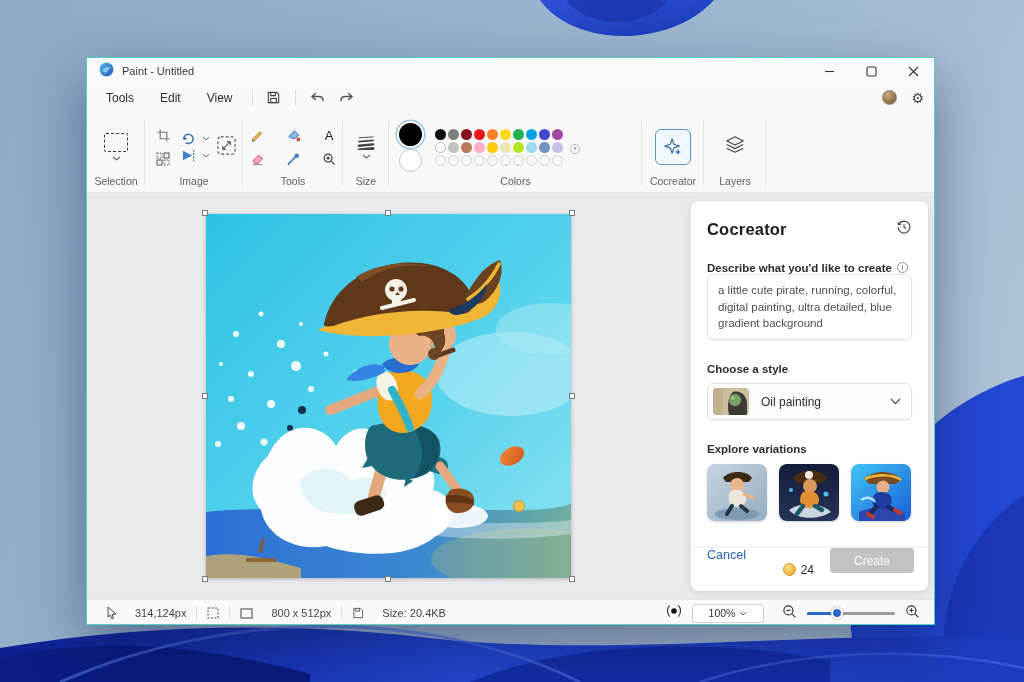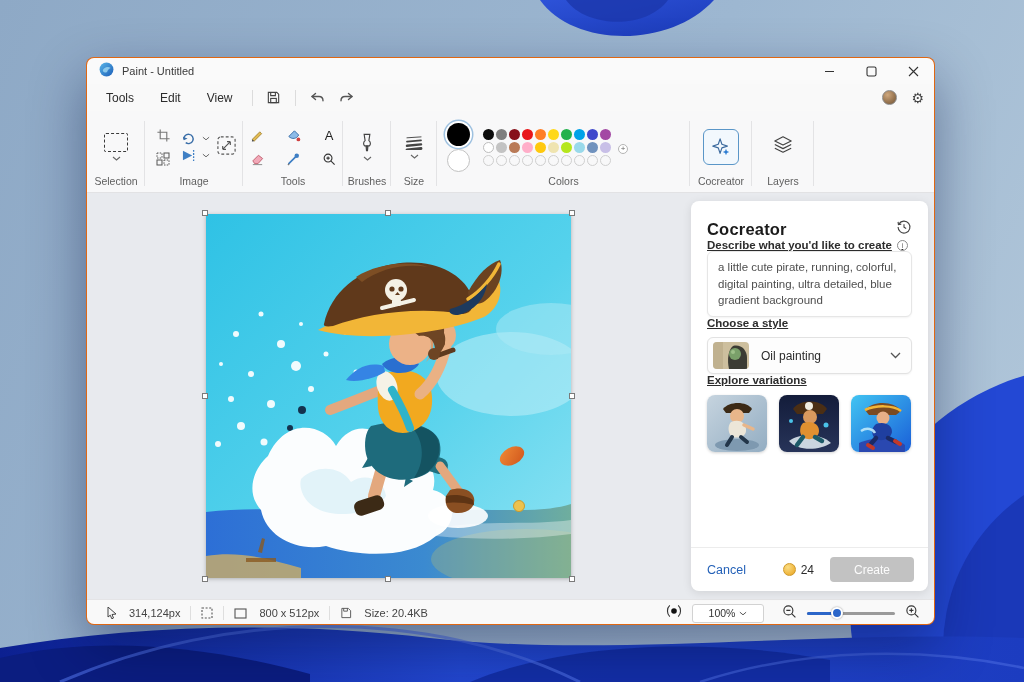--- a/index.html
+++ b/index.html
@@ -4,21 +4,21 @@
 <style>
   * { margin:0; padding:0; box-sizing:border-box; }
   html,body { width:1024px; height:682px; overflow:hidden; font-family:"Liberation Sans", sans-serif; }
 
   
   .desktop { position:absolute; inset:0; background:linear-gradient(115deg,#8ea9c6 0%,#9db7d1 55%,#b3c8da 100%); }
   .desktop svg { position:absolute; inset:0; }
 
   
   .window { position:absolute; left:86px; top:57px; width:849px; height:568px;
-    background:#f97316; border-radius:8px; border:1px solid rgba(0,0,0,.10);
+    background:#5eead4; border-radius:0; border:1px solid rgba(0,0,0,.10);
     box-shadow:0 22px 55px rgba(5,15,60,.42); overflow:hidden; }
 
   .titlebar { height:26px; display:flex; align-items:center; padding-left:12px; background:#fafafa; }
   .titlebar .app-title { font-size:11px; color:#3a3a3a; margin-left:8px; }
   .win-controls { margin-left:auto; display:flex; height:100%; }
   .win-btn { width:42px; height:100%; display:flex; align-items:center; justify-content:center; color:#333; }
   .win-btn svg { display:block; }
 
   .menubar { height:27px; display:flex; align-items:center; padding:0 10px 0 6px; background:#f9f9f9; }
   .menu-item { font-size:12px; color:#2c2c2c; padding:4px 13px; border-radius:4px; }
@@ -61,42 +61,42 @@
   .workspace { position:relative; height:406px; background:#e8eaee; }
   .canvas-wrap { position:absolute; left:119px; top:21px; width:365px; height:364px; background:#fff; box-shadow:0 1px 4px rgba(0,0,0,.25); }
   .canvas-wrap svg { display:block; }
   .handle { position:absolute; width:6px; height:6px; background:#fff; border:1px solid #7a7a7a; }
 
   
   .panel { position:absolute; left:604px; top:8px; width:237px; height:390px; background:#fff; border-radius:8px; box-shadow:0 2px 10px rgba(0,0,0,.10); }
   .panel-body { padding:18px 16px 0; }
   .panel-head { display:flex; align-items:center; justify-content:space-between; }
   .panel-title { font-size:16.5px; font-weight:bold; color:#1b1b1b; letter-spacing:.2px; }
-  .section-label { font-size:11.5px; font-weight:bold; color:#2c2c2c; margin-top:0; display:flex; align-items:center; gap:5px;text-decoration:underline; }
+  .section-label { font-size:11.5px; font-weight:bold; color:#2c2c2c; margin-top:23px; display:flex; gap:5px; }
   .info-icon { width:11px; height:11px; border:1px solid #8a8a8a; border-radius:50%; font-size:8px; font-weight:normal; color:#777; display:inline-flex; align-items:center; justify-content:center; }
   .prompt-box { border:1px solid #e6e6e6; border-radius:6px; background:#fff; box-shadow:0 1px 2px rgba(0,0,0,.05);
     padding:7px 10px; font-size:11.5px; line-height:1.45; color:#4f4f4f; min-height:62px; }
   .style-select { margin-top:8px; height:37px; border:1px solid #e2e2e2; border-radius:6px; background:#fdfdfd; box-shadow:0 1px 2px rgba(0,0,0,.05);
     display:flex; align-items:center; padding:4px 10px 4px 5px; gap:12px; }
   .style-thumb { width:36px; height:27px; border-radius:4px; overflow:hidden; flex:0 0 auto; }
   .style-name { font-size:12px; color:#2c2c2c; flex:1; }
   .variations { margin-top:9px; display:flex; gap:12px; }
   .var-thumb { width:60px; height:57px; border-radius:8px; overflow:hidden; box-shadow:0 1px 3px rgba(0,0,0,.18); }
   .var-thumb svg { display:block; }
   .panel-footer { position:absolute; left:0; right:0; bottom:0; height:44px; border-top:1px solid #ececec;
-    display:flex; align-items:center; padding:0 14px 0 16px; }
+    display:flex; padding:0 14px 0 16px; }
   .cancel-link { font-size:12.5px; color:#2562b8; }
   .credits { margin-left:auto; display:flex; align-items:center; gap:5px; margin-right:16px; }
   .coin { width:13px; height:13px; border-radius:50%; background:radial-gradient(circle at 35% 30%, #fadd84, #efb43a 70%, #d1952a); border:1px solid #cf9a2c; }
   .credit-count { font-size:12px; color:#2c2c2c; }
   .create-btn { width:84px; height:25px; border:none; border-radius:4px; background:#c2c2c2; color:#fcfcfc; font-size:12px; font-family:inherit; }
 
   
   .statusbar { height:27px; background:#f9f9f9; border-top:1px solid #e4e4e6; display:flex; align-items:center; padding:0 14px 0 10px; }
-  .st-cell { display:flex; align-items:center; gap:12px; font-size:11px; color:#444; padding:0 10px;justify-content:center; }
+  .st-cell { display:flex; align-items:center; gap:18px; font-size:11px; color:#444; padding:0 10px;justify-content:center; }
   .st-sep { width:1px; height:14px; background:#dedede; }
   .status-right { margin-left:auto; display:flex; align-items:center; gap:10px; }
   .zoom-box { width:72px; height:19px; border:1px solid #d2d2d2; border-radius:3px; background:#fff; display:flex; align-items:center; justify-content:center; gap:4px; font-size:10.5px; color:#333; }
   .slider { position:relative; width:88px; height:3px; border-radius:2px; background:#9a9a9a; }
   .slider .fill { position:absolute; left:0; top:0; bottom:0; width:34%; background:#2b66c9; border-radius:2px; }
   .slider .thumb { position:absolute; left:34%; top:50%; transform:translate(-50%,-50%); width:12px; height:12px; border-radius:50%; background:#2b66c9; border:2px solid #fff; box-shadow:0 0 2px rgba(0,0,0,.4); }
 </style>
 </head>
 <body>
 
@@ -289,34 +289,20 @@
                 <circle cx="6.5" cy="6.5" r="4.2"></circle>
                 <line x1="9.7" y1="9.7" x2="13.5" y2="13.5"></line>
                 <path d="M4.7,6.5 h3.6 M6.5,4.7 v3.6"></path>
               </svg>
           </span>
         </div>
       </div>
       <span class="rlabel">Tools</span>
     </div>
 
-    <div class="rgroup" style="width:48px">
-      <div class="ricons">
-          <div class="icol">
-        <svg width="14" height="19" viewBox="0 0 14 20" fill="none" stroke="#444" stroke-width="1.2">
-              <path d="M4,1.5 H10 L9,8 C11,9.5 11,12 9.5,13.5 H4.5 C3,12 3,9.5 5,8 Z"></path>
-              <path d="M6,13.5 L6.5,18.5 H7.5 L8,13.5" fill="#444"></path>
-            </svg>
-        <svg class="chev" width="9" height="5" viewBox="0 0 9 5">
-              <path d="M1,1 L4.5,4 L8,1" stroke="#666" fill="none" stroke-width="1.1"></path>
-            </svg>
-      </div>
-        </div>
-      <span class="rlabel">Brushes</span>
-    </div>
 
 
     <div class="rgroup" style="width:46px">
       <div class="ricons">
           <div class="icol">
         <svg width="18" height="15" viewBox="0 0 19 16" stroke="#444" stroke-linecap="round">
               <line x1="2" y1="3" x2="17" y2="2" stroke-width="1"></line>
               <line x1="2" y1="7" x2="17" y2="5.8" stroke-width="1.8"></line>
               <line x1="2" y1="11.5" x2="17" y2="10" stroke-width="2.6"></line>
               <line x1="2" y1="16" x2="17" y2="14.4" stroke-width="3"></line>

